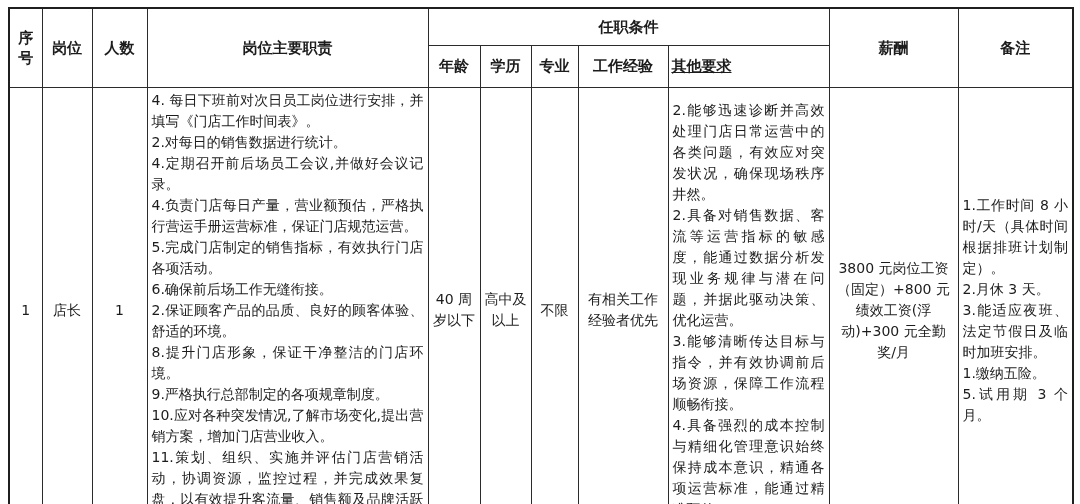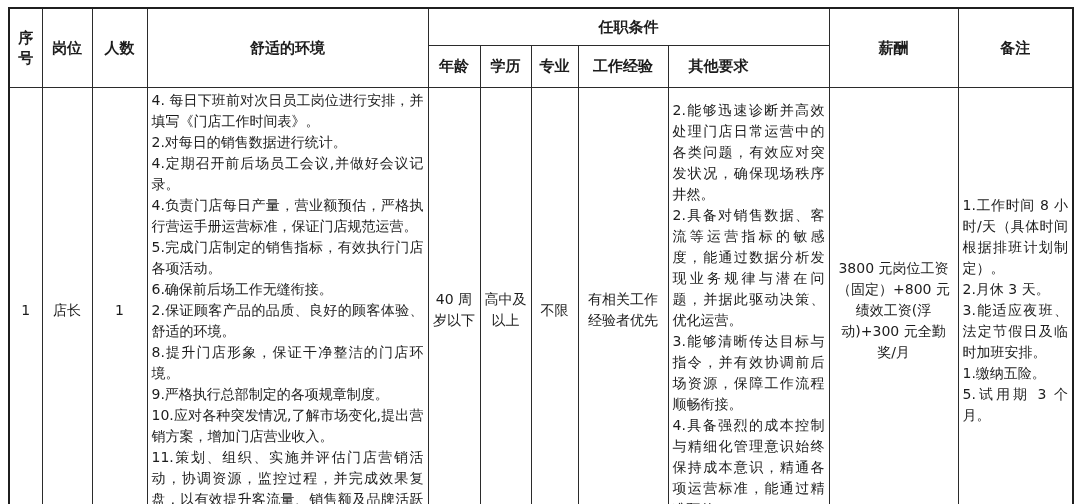--- a/index.html
+++ b/index.html
@@ -75,31 +75,31 @@
       <col style="width:90px">
       <col style="width:161px">
       <col style="width:129px">
       <col style="width:115px">
     </colgroup>
     <thead>
       <tr class="hdr-top">
         <th rowspan="2">序号</th>
         <th rowspan="2">岗位</th>
         <th rowspan="2">人数</th>
-        <th rowspan="2">舒适的环境</th>
+        <th rowspan="2">岗位主要职责</th>
         <th colspan="5">任职条件</th>
         <th rowspan="2">薪酬</th>
         <th rowspan="2">备注</th>
       </tr>
       <tr class="hdr-sub">
         <th>年龄</th>
         <th>学历</th>
         <th>专业</th>
         <th>工作经验</th>
-        <th style="text-align:left; padding-left:20px;">其他要求</th>
+        <th style="text-align:left; padding-left:3px;text-decoration:underline;">其他要求</th>
       </tr>
     </thead>
     <tbody>
       <tr>
         <td class="cell-center">1</td>
         <td class="cell-center">店长</td>
         <td class="cell-center">1</td>
         <td class="cell-text">
             <div>4. 每日下班前对次日员工岗位进行安排，并填写《门店工作时间表》。</div>
             <div>2.对每日的销售数据进行统计。</div>

